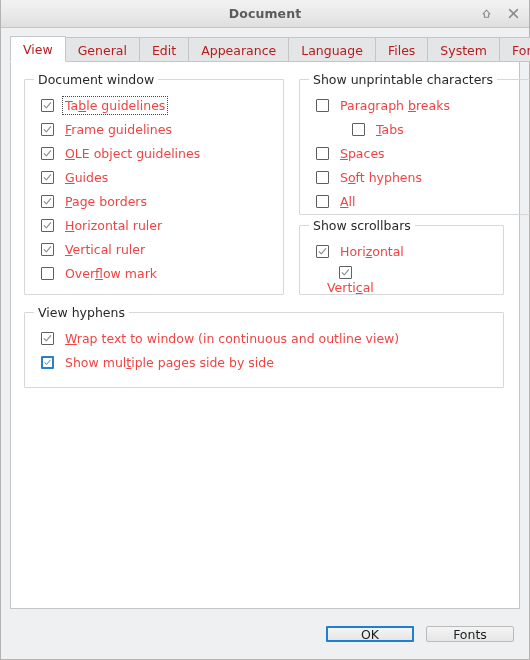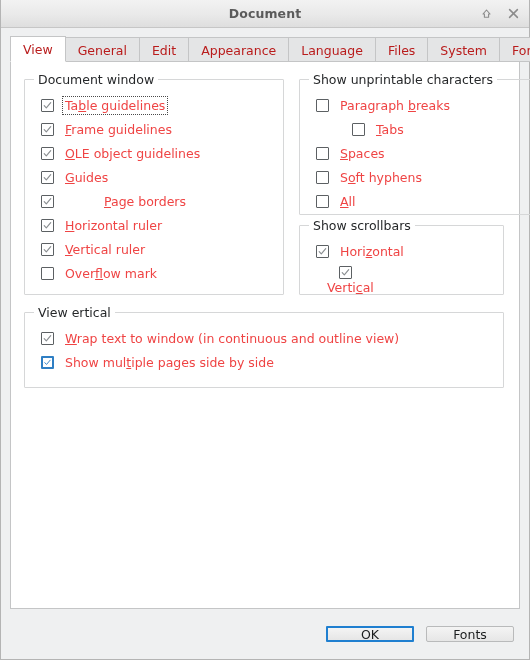--- a/index.html
+++ b/index.html
@@ -261,21 +261,21 @@
             <span class="cblabel"><span class="mn">O</span>LE object guidelines</span>
           </div>
           <div class="cbrow" style="left: 16px; top: 88px;">
             <span class="cbox">
               <svg viewBox="0 0 13 13">
                 <path d="M2.6 6.7 L5.1 9.3 L10.3 3.2" fill="none" stroke="#8a8e91" stroke-width="1.35" stroke-linecap="round" stroke-linejoin="round"></path>
               </svg>
             </span>
             <span class="cblabel"><span class="mn">G</span>uides</span>
           </div>
-          <div class="cbrow" style="left: 16px; top: 112px; gap: 39px;">
+          <div class="cbrow" style="left: 16px; top: 112px;">
             <span class="cbox">
               <svg viewBox="0 0 13 13">
                 <path d="M2.6 6.7 L5.1 9.3 L10.3 3.2" fill="none" stroke="#8a8e91" stroke-width="1.35" stroke-linecap="round" stroke-linejoin="round"></path>
               </svg>
             </span>
             <span class="cblabel"><span class="mn">P</span>age borders</span>
           </div>
           <div class="cbrow" style="left: 16px; top: 136px;">
             <span class="cbox">
               <svg viewBox="0 0 13 13">
@@ -341,21 +341,21 @@
               <svg viewBox="0 0 13 13">
                 <path d="M2.6 6.7 L5.1 9.3 L10.3 3.2" fill="none" stroke="#8a8e91" stroke-width="1.35" stroke-linecap="round" stroke-linejoin="round"></path>
               </svg>
             </span>
             <span class="cblabel">Verti<span class="mn">c</span>al</span>
           </div>
         </div>
     </div>
 
     <div class="group" style="left:13px; top:250px; width:480px; height:76px;">
-      <div class="group-title">View ertical</div>
+      <div class="group-title">View hyphens</div>
       <div id="list-view_options" style="position:absolute; left:0; top:0; right:0; bottom:0;">
           <div class="cbrow" style="left: 16px; top: 16px;">
             <span class="cbox">
               <svg viewBox="0 0 13 13">
                 <path d="M2.6 6.7 L5.1 9.3 L10.3 3.2" fill="none" stroke="#8a8e91" stroke-width="1.35" stroke-linecap="round" stroke-linejoin="round"></path>
               </svg>
             </span>
             <span class="cblabel"><span class="mn">W</span>rap text to window (in continuous and outline view)</span>
           </div>
           <div class="cbrow" style="left: 16px; top: 40px;">

